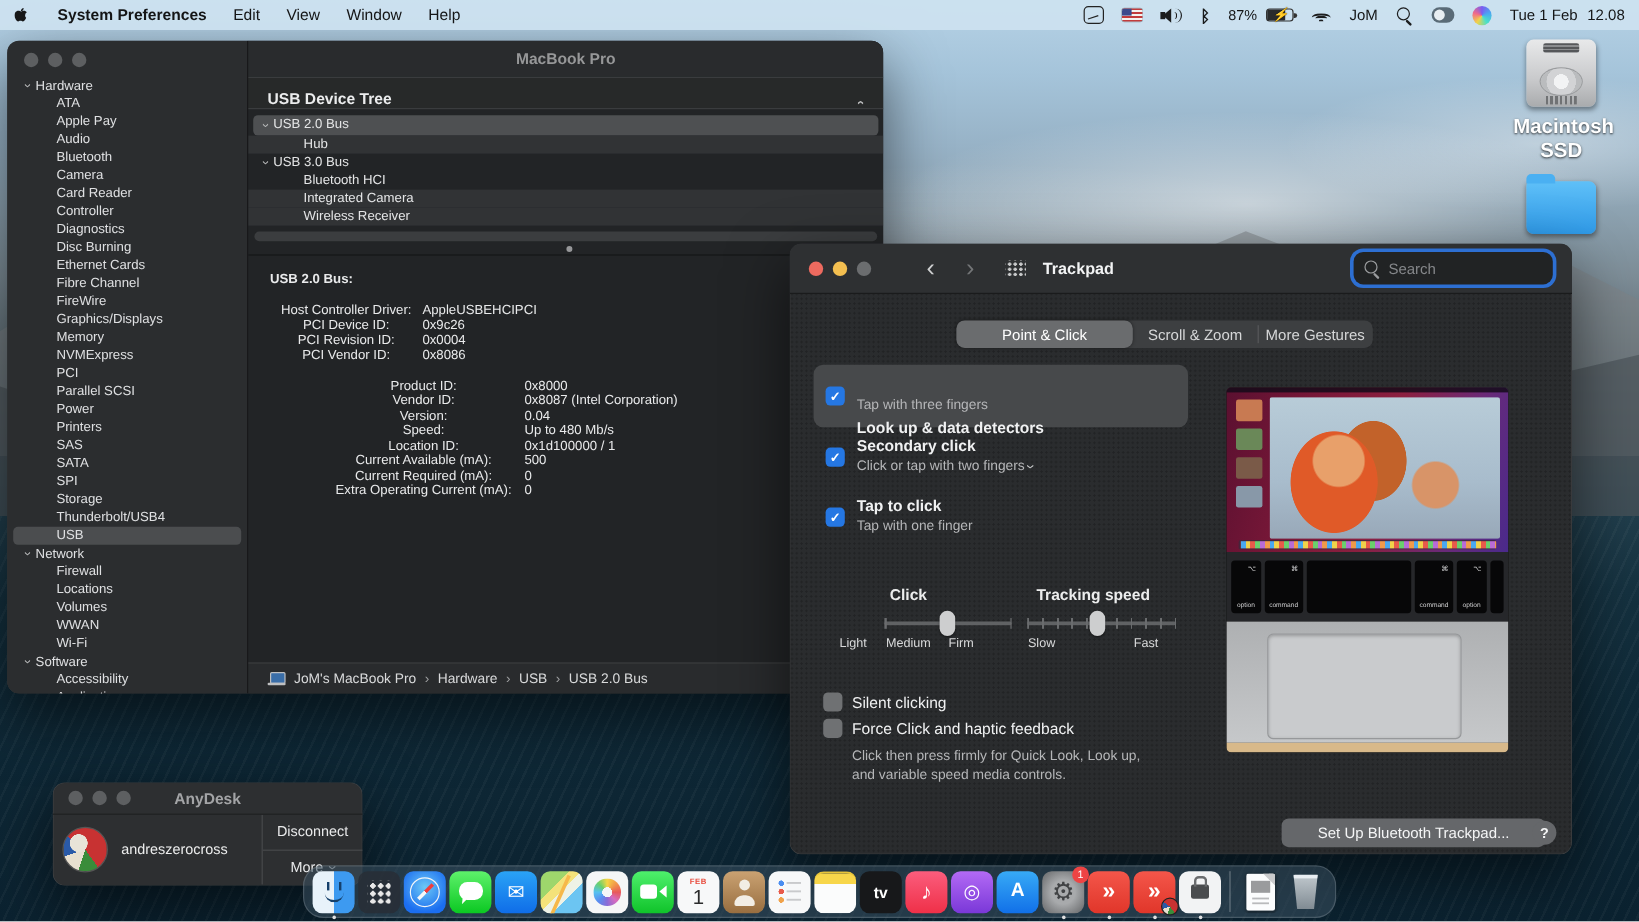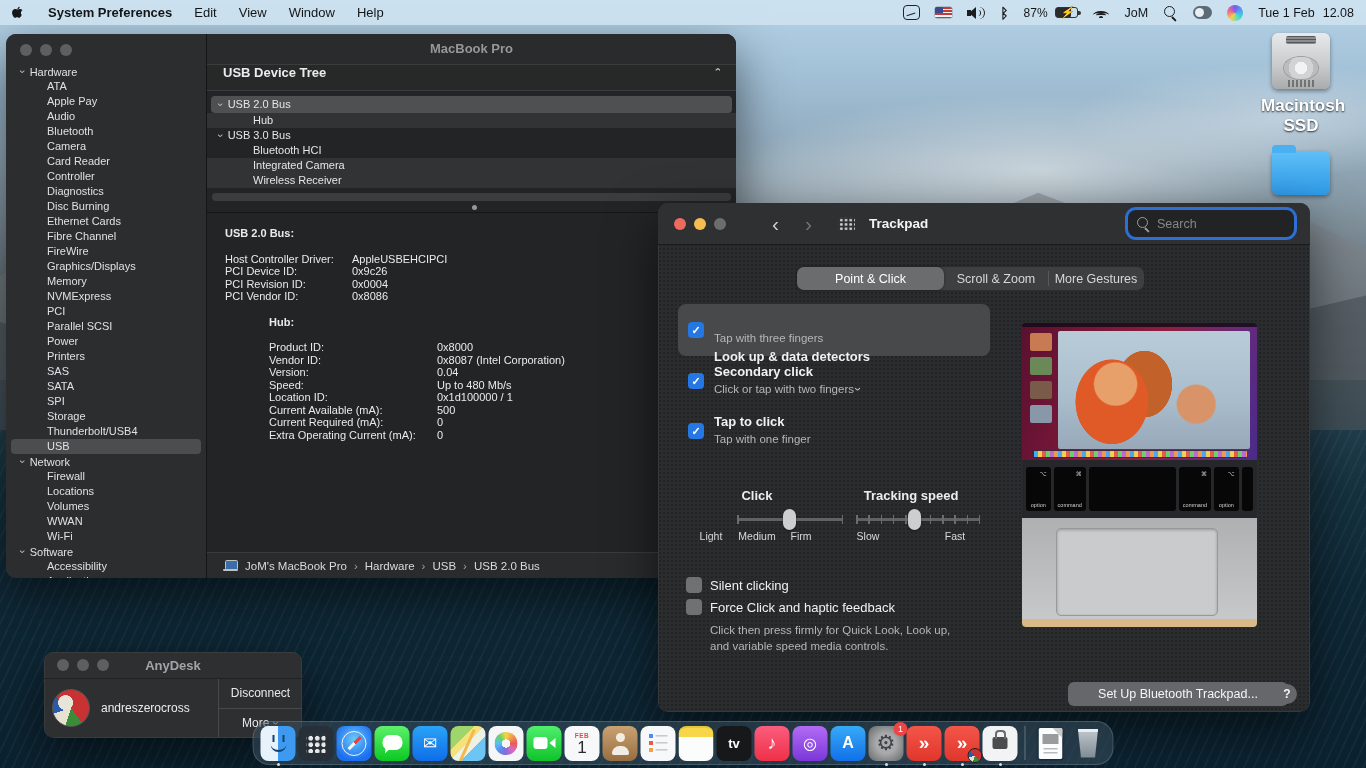--- a/index.html
+++ b/index.html
@@ -77,35 +77,35 @@
   .si-sidebar { width:201px; background:#2b2d2f; border-right:1px solid #141516; flex-shrink:0; }
   .si-lights { padding:10px 14px 8px 14px; }
   .si-list { font-size:11px; color:#dfe0e2; }
   .si-group { display:flex; align-items:center; gap:5px; height:15px; padding-left:15px; }
   .si-item { height:15px; line-height:15px; padding-left:41px; white-space:nowrap; }
   .si-item.sel { background:#4b4d4f; border-radius:4px; margin:0 5px; padding-left:36px; }
   .chev { display:inline-block; font-size:11px; color:#b8b9ba; transform:rotate(90deg); line-height:9px; }
   .chev.up { transform:rotate(-90deg); }
   .si-main { flex:1; display:flex; flex-direction:column; position:relative; background:#222426; }
   .si-titlebar { height:30px; line-height:30px; text-align:center; font-size:13px; font-weight:700; color:#969798; background:#292b2d; flex-shrink:0; }
-  .si-sechead { height:27px; display:flex; align-items:flex-start; padding:0 16px; border-top:1px solid #3a3c3e; border-bottom:1px solid #3a3c3e; font-size:13px; font-weight:700; color:#ebeced; flex-shrink:0; background:#272929; }
+  .si-sechead { height:27px; display:flex; align-items:flex-end; padding:0 16px; border-top:1px solid #3a3c3e; border-bottom:1px solid #3a3c3e; font-size:13px; font-weight:700; color:#ebeced; flex-shrink:0; background:#272929; }
   .si-sechead .chev { margin-left:auto; }
   .si-tree { padding-top:5px; font-size:11px; color:#e4e5e6; flex-shrink:0; }
   .tree-row { height:15px; line-height:15px; display:flex; align-items:center; white-space:nowrap; }
   .tree-row .chev { margin:0 5px 0 12px; }
   .tree-row.child { padding-left:46px; }
   .tree-row.stripe { background:#313335; }
   .tree-row.sel { background:#4e5052; border-radius:4px; margin:0 4px; height:17px; }
   .tree-row.sel .chev { margin-left:8px; }
   .si-hscroll { height:8px; margin:5px 5px 0 5px; background:#3b3d3f; border-radius:4px; flex-shrink:0; }
   .si-split { height:12px; border-bottom:1px solid #151617; position:relative; flex-shrink:0; }
   .si-split::after { content:""; position:absolute; left:50%; top:4px; width:5px; height:5px; border-radius:50%; background:#969799; }
   .si-details { padding:14px 0 0 18px; font-size:11px; line-height:12.5px; color:#e9eaeb; flex:1; overflow:hidden; }
   .kv { display:flex; }
-  .kv .k { width:127px; flex-shrink:0; }
+  .kv .k { width:127px; flex-shrink:0;text-align:center; }
   .si-details h3 { font-size:11px; font-weight:700; margin-bottom:13px; }
   .hub-block { margin-left:44px; margin-top:13px; }
   .hub-block h4 { font-size:11px; font-weight:700; margin-bottom:13px; }
   .hub-block .kv .k { width:168px; }
   .si-crumbbar { position:absolute; left:0; right:0; bottom:0; height:26px; border-top:1px solid #3a3c3e; background:#292b2d; display:flex; align-items:center; gap:7px; padding-left:16px; font-size:11.5px; color:#d9dadb; }
   .icon-laptop { position:relative; width:15px; height:11px; }
   .icon-laptop::before { content:""; position:absolute; left:2px; top:0; width:11px; height:8px; border:1.4px solid #bfc0c1; border-radius:1.5px; background:#3a6ea8; }
   .icon-laptop::after { content:""; position:absolute; left:0; bottom:0; width:15px; height:2px; background:#bfc0c1; border-radius:1px; }
   .crumb-sep { color:#9fa0a1; }
 
@@ -419,21 +419,20 @@
           </div>
         <div class="kv">
             <span class="k">PCI Revision ID:</span>
             <span class="v">0x0004</span>
           </div>
         <div class="kv">
             <span class="k">PCI Vendor ID:</span>
             <span class="v">0x8086</span>
           </div>
         <div class="hub-block">
-          <h4>Hub:</h4>
           <div class="kv">
               <span class="k">Product ID:</span>
               <span class="v">0x8000</span>
             </div>
           <div class="kv">
               <span class="k">Vendor ID:</span>
               <span class="v">0x8087  (Intel Corporation)</span>
             </div>
           <div class="kv">
               <span class="k">Version:</span>

